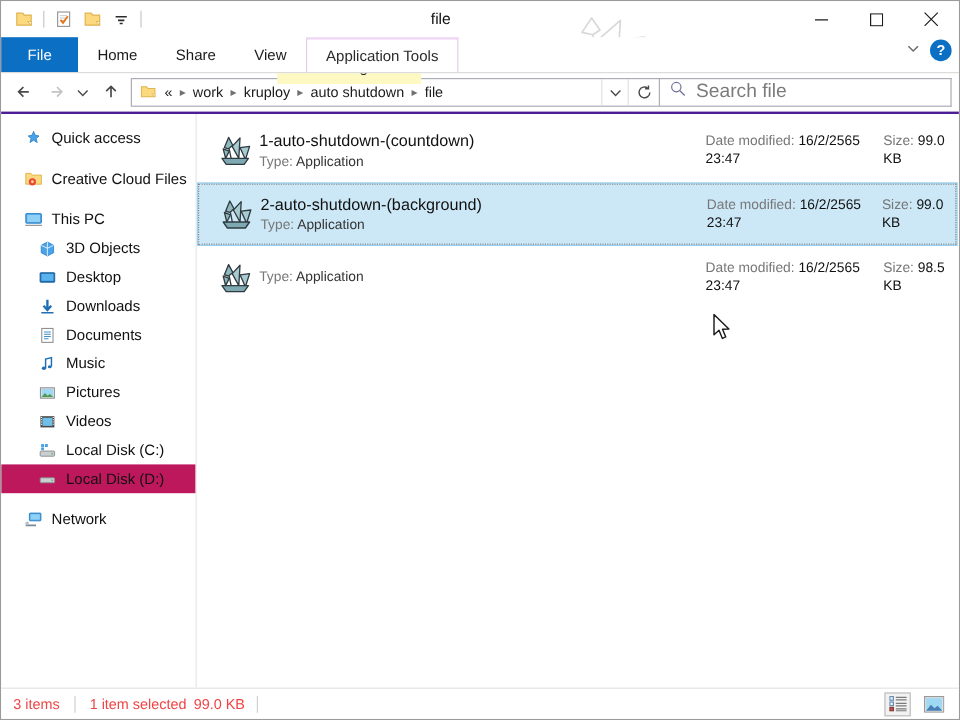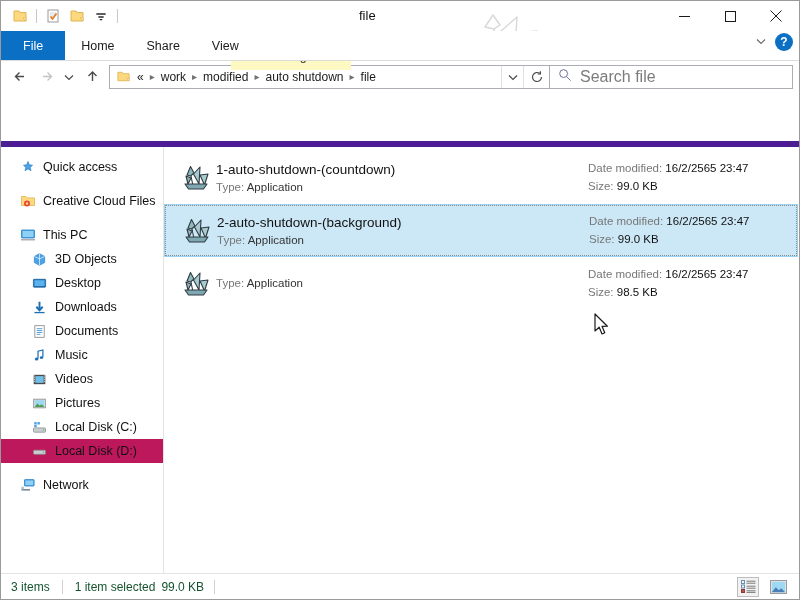--- a/index.html
+++ b/index.html
@@ -160,22 +160,21 @@
     border: 1px solid #abadb3; border-left: none;
     background: #ffffff;
     display: flex; align-items: center;
     padding-left: 8px; gap: 8px;
   }
   .search-ph { font-size: 16px; color: #7b7b7b; }
 
   
   .body {
     flex: 1 1 auto; display: flex; min-height: 0;
-    border-top: 6px solid #4c1d95;
-    margin-top: 48px;
+    border-top: 2px solid #4c1d95;
   }
   .sidebar {
     width: 163px; flex: 0 0 163px;
     background: #ffffff;
     border-right: 1px solid #e4e4e4;
     padding-top: 8px;
     overflow: hidden;
   }
   .nav-item {
     height: 24px;
@@ -207,36 +206,36 @@
     border: 1px solid #99d1f2;
     outline: 1px dotted #8a8a8a;
     outline-offset: -2px;
     margin-right: 1px;
   }
   .file-icon { width: 40px; flex: 0 0 40px; display: flex; align-items: center; justify-content: center; }
   .file-main { flex: 0 0 372px; display: flex; flex-direction: column; justify-content: center; gap: 2px; }
   .file-name { font-size: 13.5px; color: #111; line-height: 17px; }
   .file-type { font-size: 11.5px; color: #333; line-height: 15px; }
   .file-type .lbl { color: #777; }
-  .file-meta { display: flex; flex-direction: column; justify-content: center; gap: 3px; }
+  .file-meta { display: flex; flex-direction: row; justify-content: center; gap: 3px; }
   .meta-line { font-size: 11.5px; line-height: 15px; color: #111; }
   .meta-line .lbl { color: #777; }
 
   .cursor { position: absolute; left: 430px; top: 166px; pointer-events: none; }
 
   
   .statusbar {
     height: 26px; flex: 0 0 26px;
     border-top: 1px solid #e4e4e4;
     background: #ffffff;
     display: flex; align-items: center;
     padding: 0 6px 0 10px;
     position: relative;
   }
-  .status-txt { font-size: 12px; color: #14532d; }
+  .status-txt { font-size: 12px; color: #ef4444; }
   .status-sep { width: 1px; height: 14px; background: #d0d0d0; margin: 0 12px; }
   .status-sep.tight { margin: 0 10px; }
   .viewbtns { position: absolute; right: 10px; display: flex; align-items: center; gap: 8px; }
   .viewbtn { width: 22px; height: 20px; display: flex; align-items: center; justify-content: center; }
   .viewbtn.active { border: 1px solid #bdbdbd; background: #f2f2f2; }
 </style>
 </head>
 <body>
 
 <div id="window">
@@ -308,20 +307,21 @@
           </svg>
       </div>
     </div>
   </div>
 
   <div class="tabstrip">
     <div class="tab file">File</div>
     <div class="tab">Home</div>
     <div class="tab">Share</div>
     <div class="tab">View</div>
+    <div class="tab ctx">Application Tools</div>
 
     <div class="ribbon-right">
       <span>
         <svg width="12" height="12" viewBox="0 0 12 12">
             <path d="M2 4.5L6 8.5L10 4.5" fill="none" stroke="#6b6b6b" stroke-width="1.2"></path>
           </svg>
       </span>
       <span class="help-btn">?</span>
     </div>
   </div>
@@ -353,21 +353,21 @@
         <span class="crumb-icon">
           <svg width="15" height="15" viewBox="0 0 16 16">
             <path d="M2 3.5h4.6l1.1 1.5H14V12.5H2z" fill="#fcd87f" stroke="#e0b450" stroke-width="0.9"></path>
             <path d="M11.2 9.8h2.8v2.7z" fill="#ffffff" stroke="#e0b450" stroke-width="0.7"></path>
           </svg>
         </span>
         <span class="crumb">«</span>
         <span class="crumb-sep">▸</span>
         <span class="crumb">work</span>
         <span class="crumb-sep">▸</span>
-        <span class="crumb">modified</span>
+        <span class="crumb">kruploy</span>
         <span class="crumb-sep">▸</span>
         <span class="crumb">auto shutdown</span>
         <span class="crumb-sep">▸</span>
         <span class="crumb">file</span>
       </div>
       <div class="addr-drop">
         <svg width="12" height="12" viewBox="0 0 12 12">
             <path d="M2 4.5L6 8.5L10 4.5" fill="none" stroke="#4a4a4a" stroke-width="1.2"></path>
           </svg>
       </div>
@@ -476,37 +476,37 @@
             <ellipse cx="4.9" cy="11.6" rx="1.9" ry="1.6" fill="#1f6fb5"></ellipse>
             <ellipse cx="10.1" cy="10.3" rx="1.7" ry="1.4" fill="#1f6fb5"></ellipse>
           </svg>
         </span>
         <span>Music</span>
       </div>
 
       <div class="nav-item indent">
         <span class="ic">
           <svg width="15" height="15" viewBox="0 0 16 16">
+            <rect x="1.8" y="3.4" width="12.4" height="9.2" fill="#e8e8e8" stroke="#8a8a8a" stroke-width="0.9"></rect>
+            <rect x="2.8" y="4.4" width="10.4" height="7.2" fill="#9fd8f2"></rect>
+            <path d="M2.8 11.6l3-3.6 2.4 2.4 2-1.6 3 2.8z" fill="#4f9c4f"></path>
+          </svg>
+        </span>
+        <span>Pictures</span>
+      </div>
+
+      <div class="nav-item indent">
+        <span class="ic">
+          <svg width="15" height="15" viewBox="0 0 16 16">
             <rect x="1.8" y="3" width="12.4" height="10" fill="#4a4a4a"></rect>
             <rect x="3.6" y="4.4" width="8.8" height="7.2" fill="#6fc0e8"></rect>
             <path d="M2.3 4.2h1M2.3 6.2h1M2.3 8.2h1M2.3 10.2h1M12.7 4.2h1M12.7 6.2h1M12.7 8.2h1M12.7 10.2h1" stroke="#ffffff" stroke-width="0.9"></path>
           </svg>
         </span>
         <span>Videos</span>
-      </div>
-
-      <div class="nav-item indent">
-        <span class="ic">
-          <svg width="15" height="15" viewBox="0 0 16 16">
-            <rect x="1.8" y="3.4" width="12.4" height="9.2" fill="#e8e8e8" stroke="#8a8a8a" stroke-width="0.9"></rect>
-            <rect x="2.8" y="4.4" width="10.4" height="7.2" fill="#9fd8f2"></rect>
-            <path d="M2.8 11.6l3-3.6 2.4 2.4 2-1.6 3 2.8z" fill="#4f9c4f"></path>
-          </svg>
-        </span>
-        <span>Pictures</span>
       </div>
 
       <div class="nav-item indent">
         <span class="ic">
           <svg width="15" height="15" viewBox="0 0 16 16">
             <rect x="1.6" y="8.4" width="12.8" height="4.6" rx="0.8" fill="#c8ced4" stroke="#8a8a8a" stroke-width="0.8"></rect>
             <circle cx="12.3" cy="10.7" r="0.8" fill="#5cc45c"></circle>
             <rect x="2.4" y="2.2" width="2.6" height="2.6" fill="#4aa3e8"></rect>
             <rect x="5.8" y="2.2" width="2.6" height="2.6" fill="#4aa3e8"></rect>
             <rect x="2.4" y="5.2" width="2.6" height="2.4" fill="#4aa3e8"></rect>

